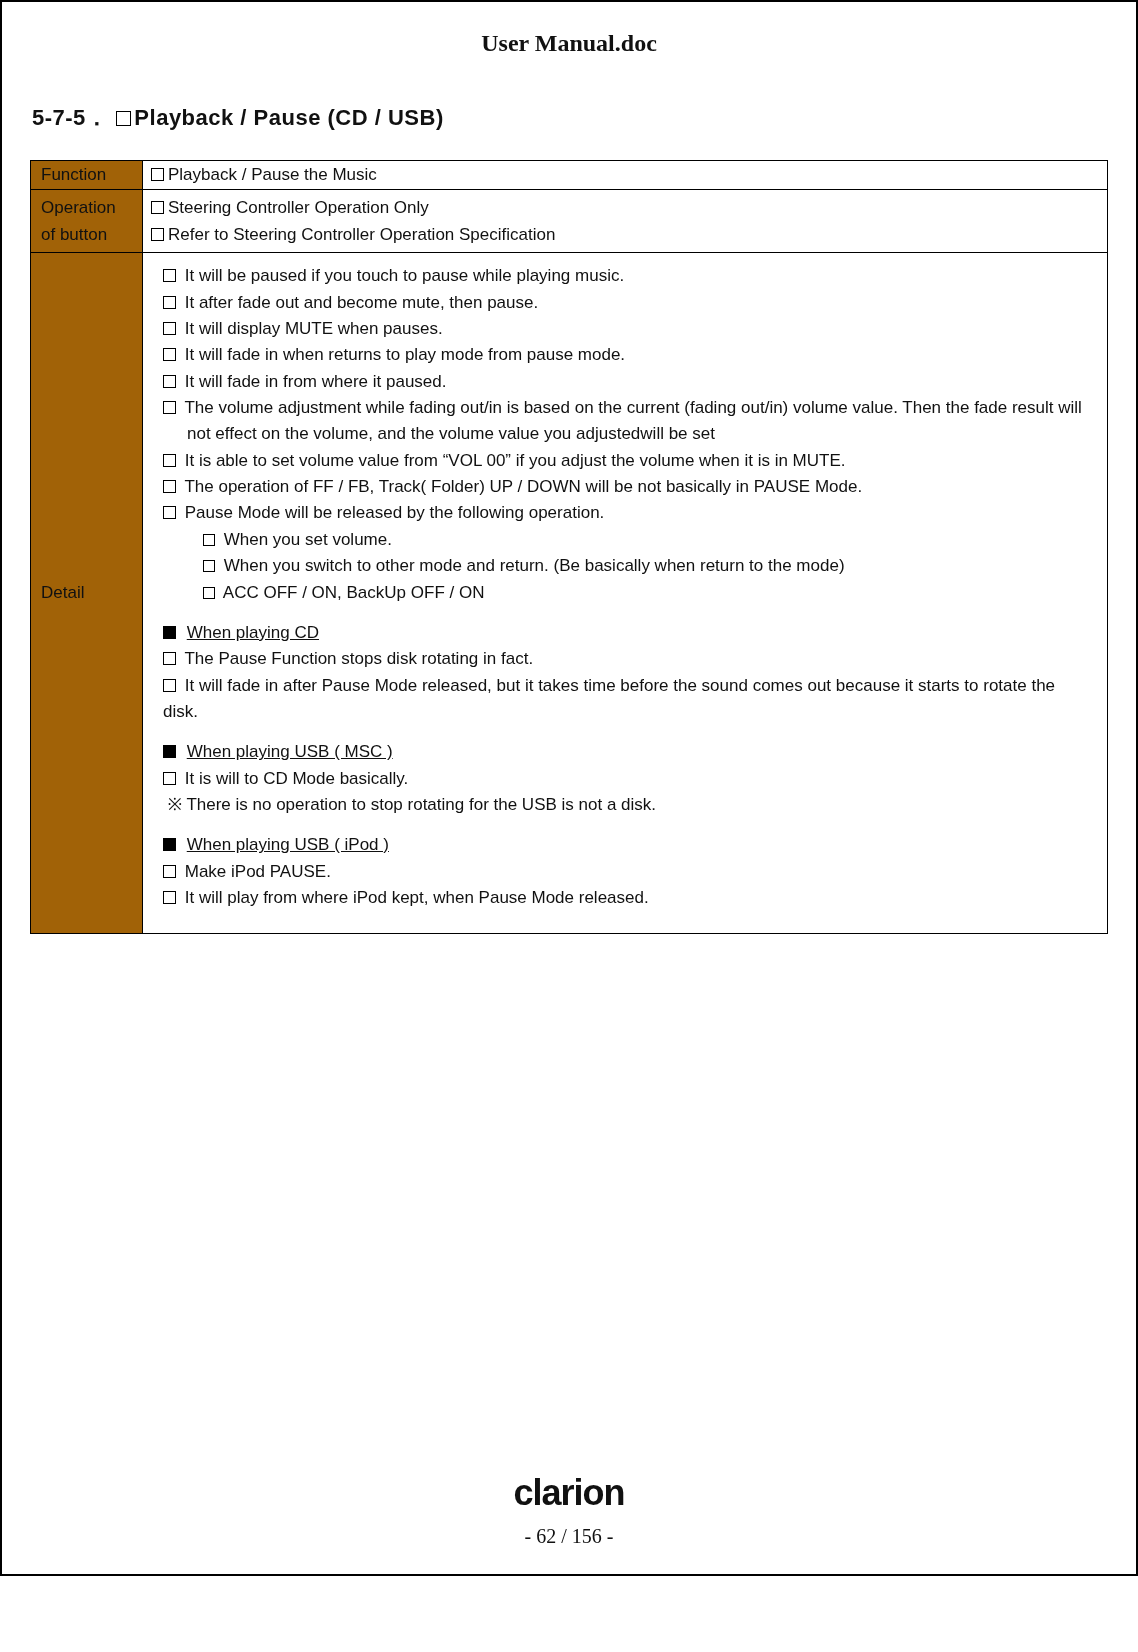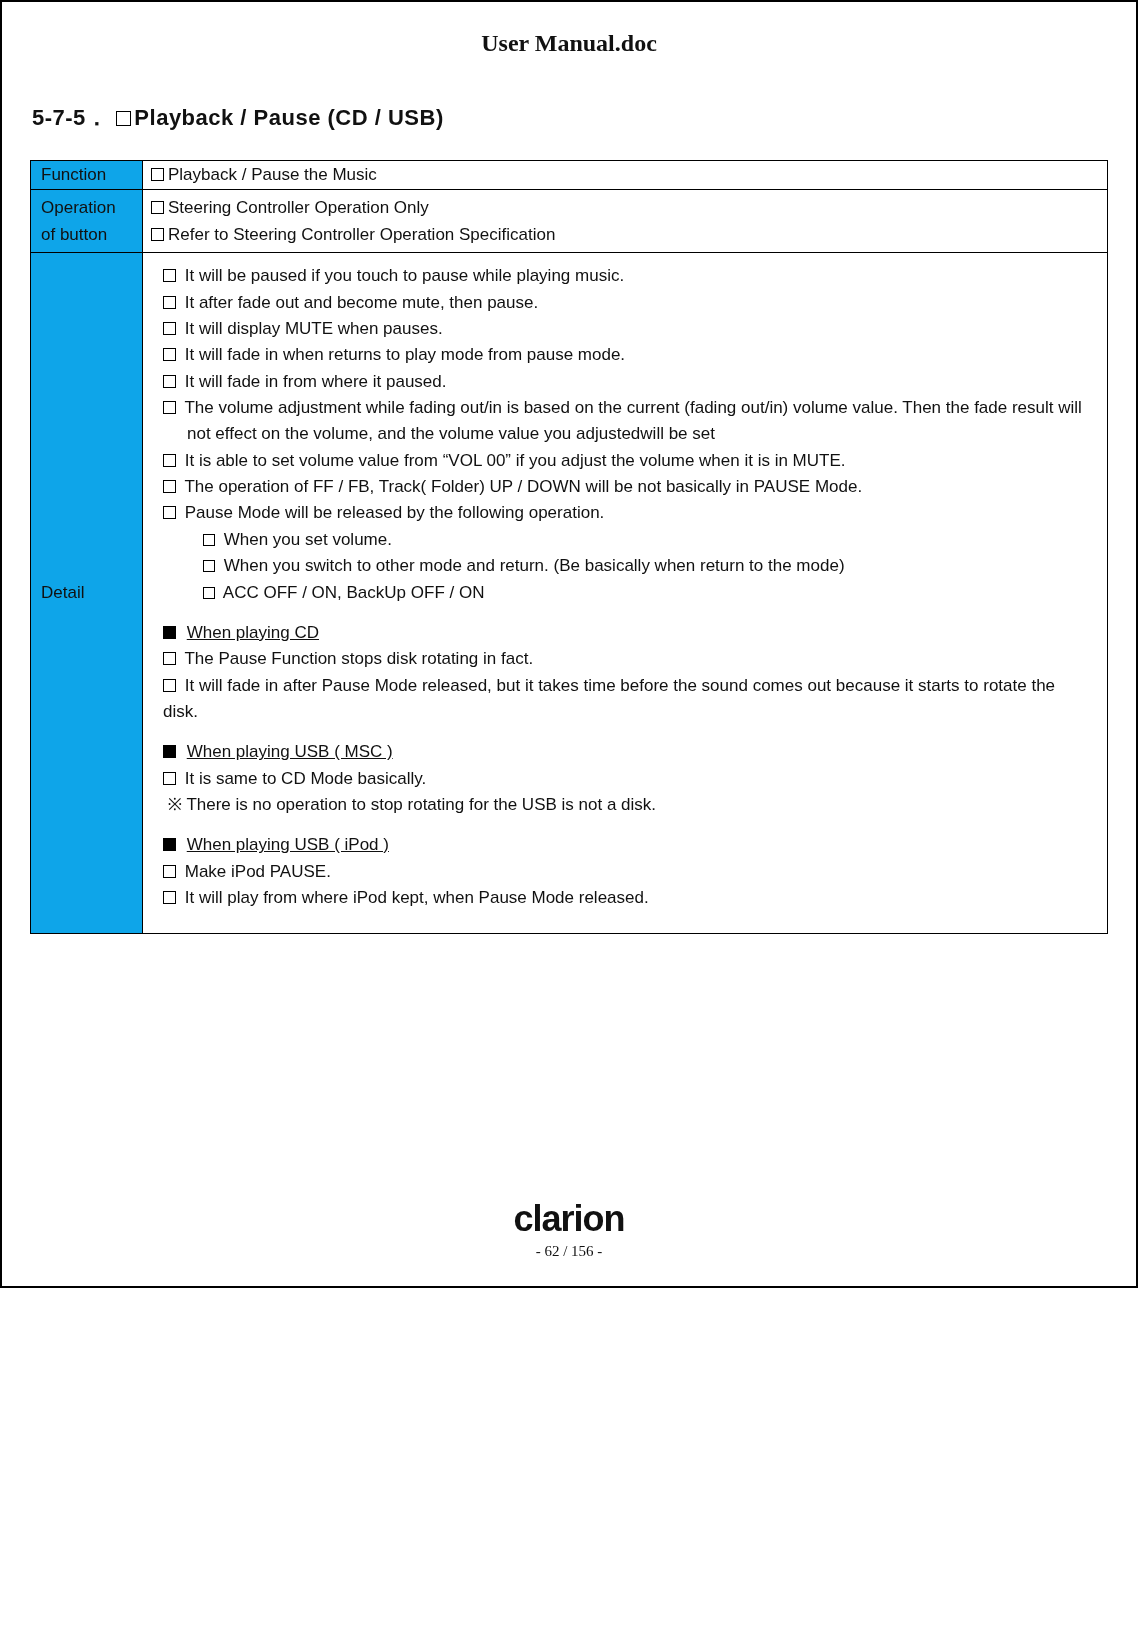--- a/index.html
+++ b/index.html
@@ -4,21 +4,21 @@
 <style>
   * { box-sizing: border-box; }
   html, body { margin: 0; padding: 0; }
   body {
     font-family: "Helvetica Neue", Arial, "Hiragino Sans", "Meiryo", sans-serif;
     color: #111;
     background: #fff;
   }
   .page {
     width: 1138px;
-    height: 1288px;
+    height: 1576px;
     border: 2px solid #000;
     position: relative;
     padding: 24px 28px 0 28px;
   }
   .doc-title {
     text-align: center;
     font-family: "Times New Roman", serif;
     font-weight: 700;
     font-size: 24px;
     margin: 4px 0 46px 0;
@@ -41,21 +41,21 @@
     width: 100%;
     table-layout: fixed;
     font-size: 17px;
   }
   table.spec td, table.spec th {
     border: 1.3px solid #000;
     vertical-align: top;
   }
   table.spec .label-cell {
     width: 112px;
-    background: #0ea5e9;
+    background: #a16207;
     font-weight: 400;
     padding: 4px 8px 4px 10px;
     text-align: left;
   }
   table.spec .value-cell {
     padding: 4px 8px 4px 8px;
   }
   
   .two-line { line-height: 1.6; }
   .cbx {
@@ -92,22 +92,22 @@
   }
   .brand {
     font-family: Liberation Sans, sans-serif;
     font-weight: 900;
     font-size: 36px;
     letter-spacing: -1px;
     line-height: 1;
   }
   .pager {
     font-family: "Times New Roman", serif;
-    font-size: 15px;
-    margin-top: 6px;
+    font-size: 20px;
+    margin-top: 14px;
   }
 </style>
 </head>
 <body>
 
 <div class="page">
 
   <div class="doc-title">User Manual.doc</div>
 
   <div class="section-heading">
@@ -151,21 +151,21 @@
           <div class="line indent2"><span class="cbx small"></span> <span>ACC OFF / ON, BackUp OFF / ON</span></div>
 
           <div class="spacer"></div>
           <div class="line indent1"><span class="sq"></span> <span class="u">When playing CD</span></div>
           <div class="line indent1"><span class="cbx"></span> <span>The Pause Function stops disk rotating in fact.</span></div>
           <div class="line indent1"><span class="cbx"></span> <span>It will fade in after Pause Mode released, but it takes time before the sound comes out because it starts to rotate the</span></div>
           <div class="line indent1"><span>disk.</span></div>
 
           <div class="spacer"></div>
           <div class="line indent1"><span class="sq"></span> <span class="u">When playing USB ( MSC )</span></div>
-          <div class="line indent1"><span class="cbx"></span> <span>It is same to CD Mode basically.</span></div>
+          <div class="line indent1"><span class="cbx"></span> <span>It is will to CD Mode basically.</span></div>
           <div class="line indent1">&nbsp;<span>※</span> <span>There is no operation to stop rotating for the USB is not a disk.</span></div>
 
           <div class="spacer"></div>
           <div class="line indent1"><span class="sq"></span> <span class="u">When playing USB ( iPod )</span></div>
           <div class="line indent1"><span class="cbx"></span> <span>Make iPod PAUSE.</span></div>
           <div class="line indent1"><span class="cbx"></span> <span>It will play from where iPod kept, when Pause Mode released.</span></div>
         </div>
       </td>
     </tr>
   </tbody>

